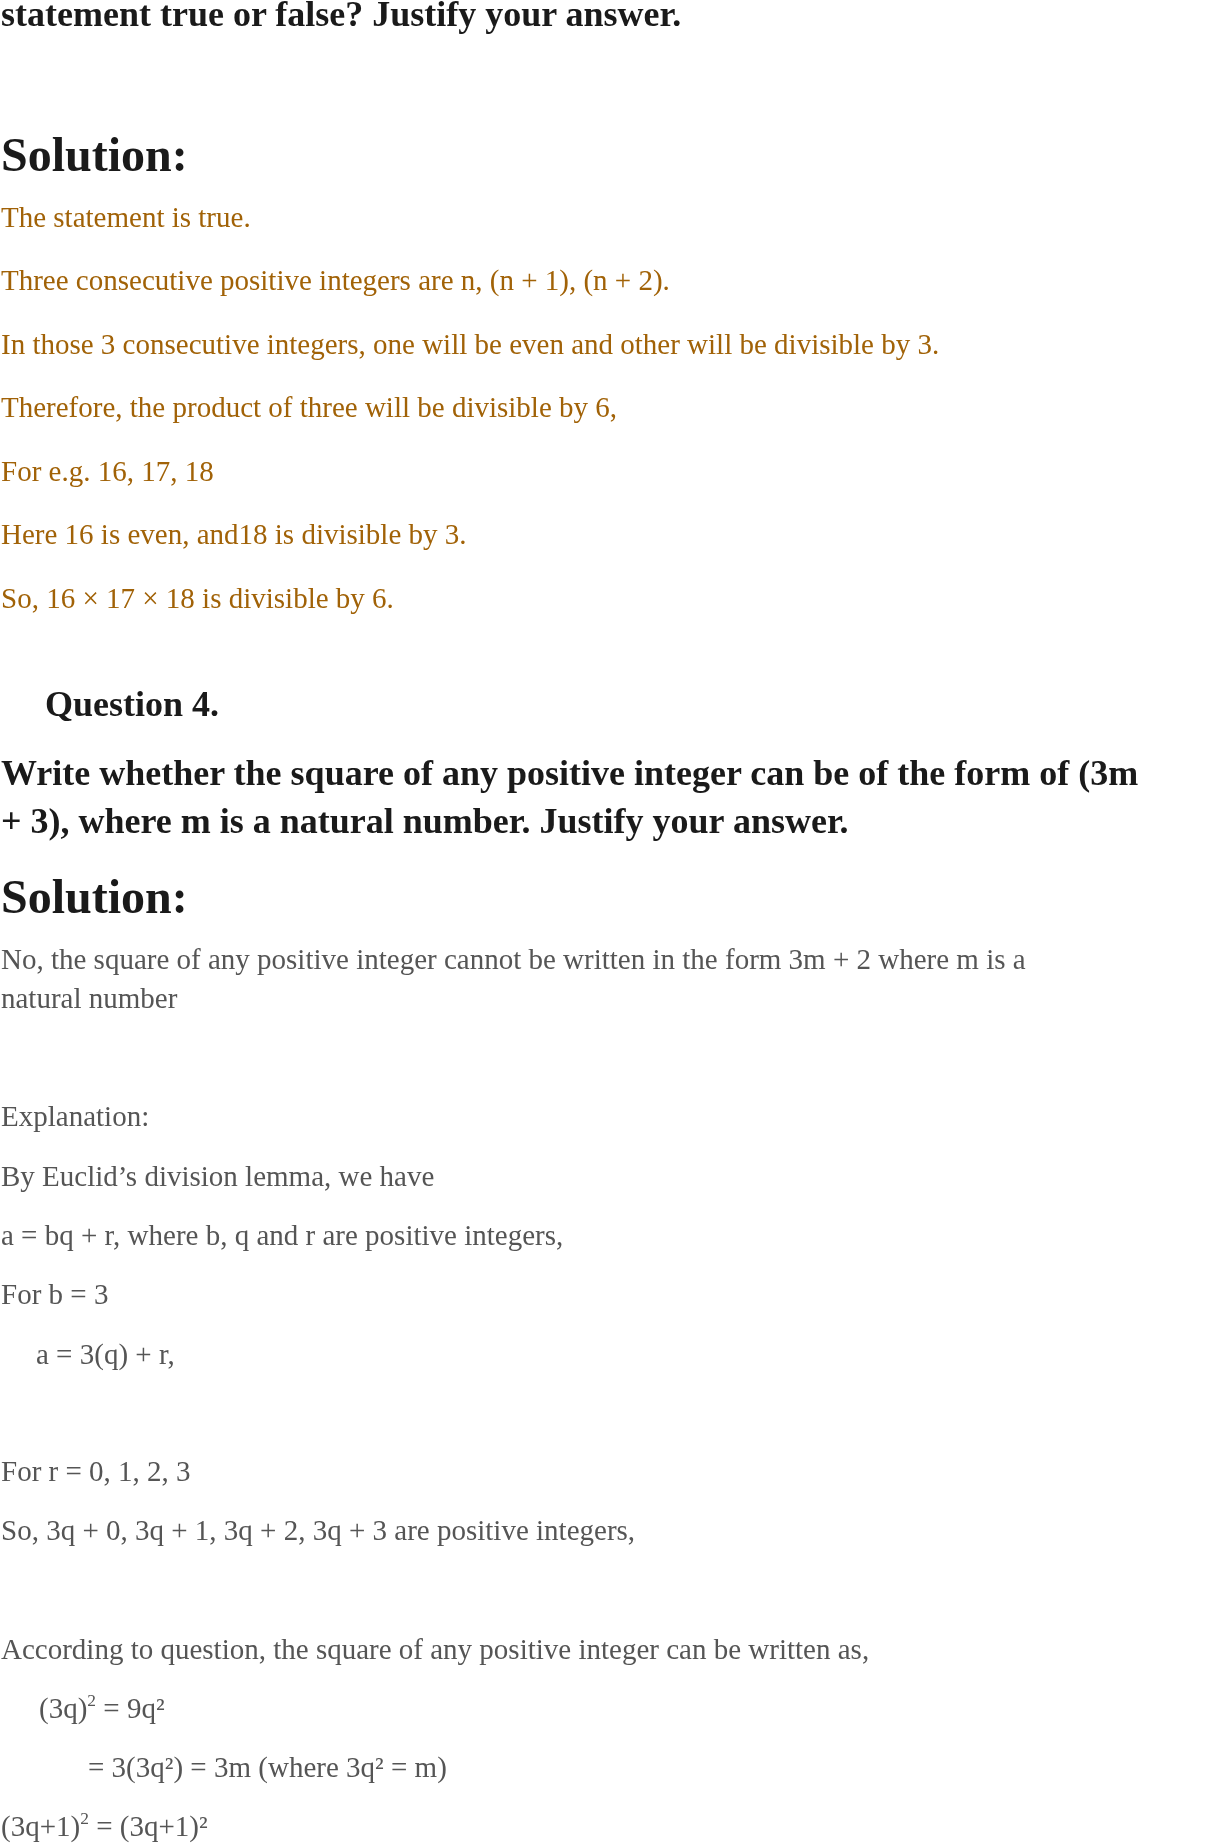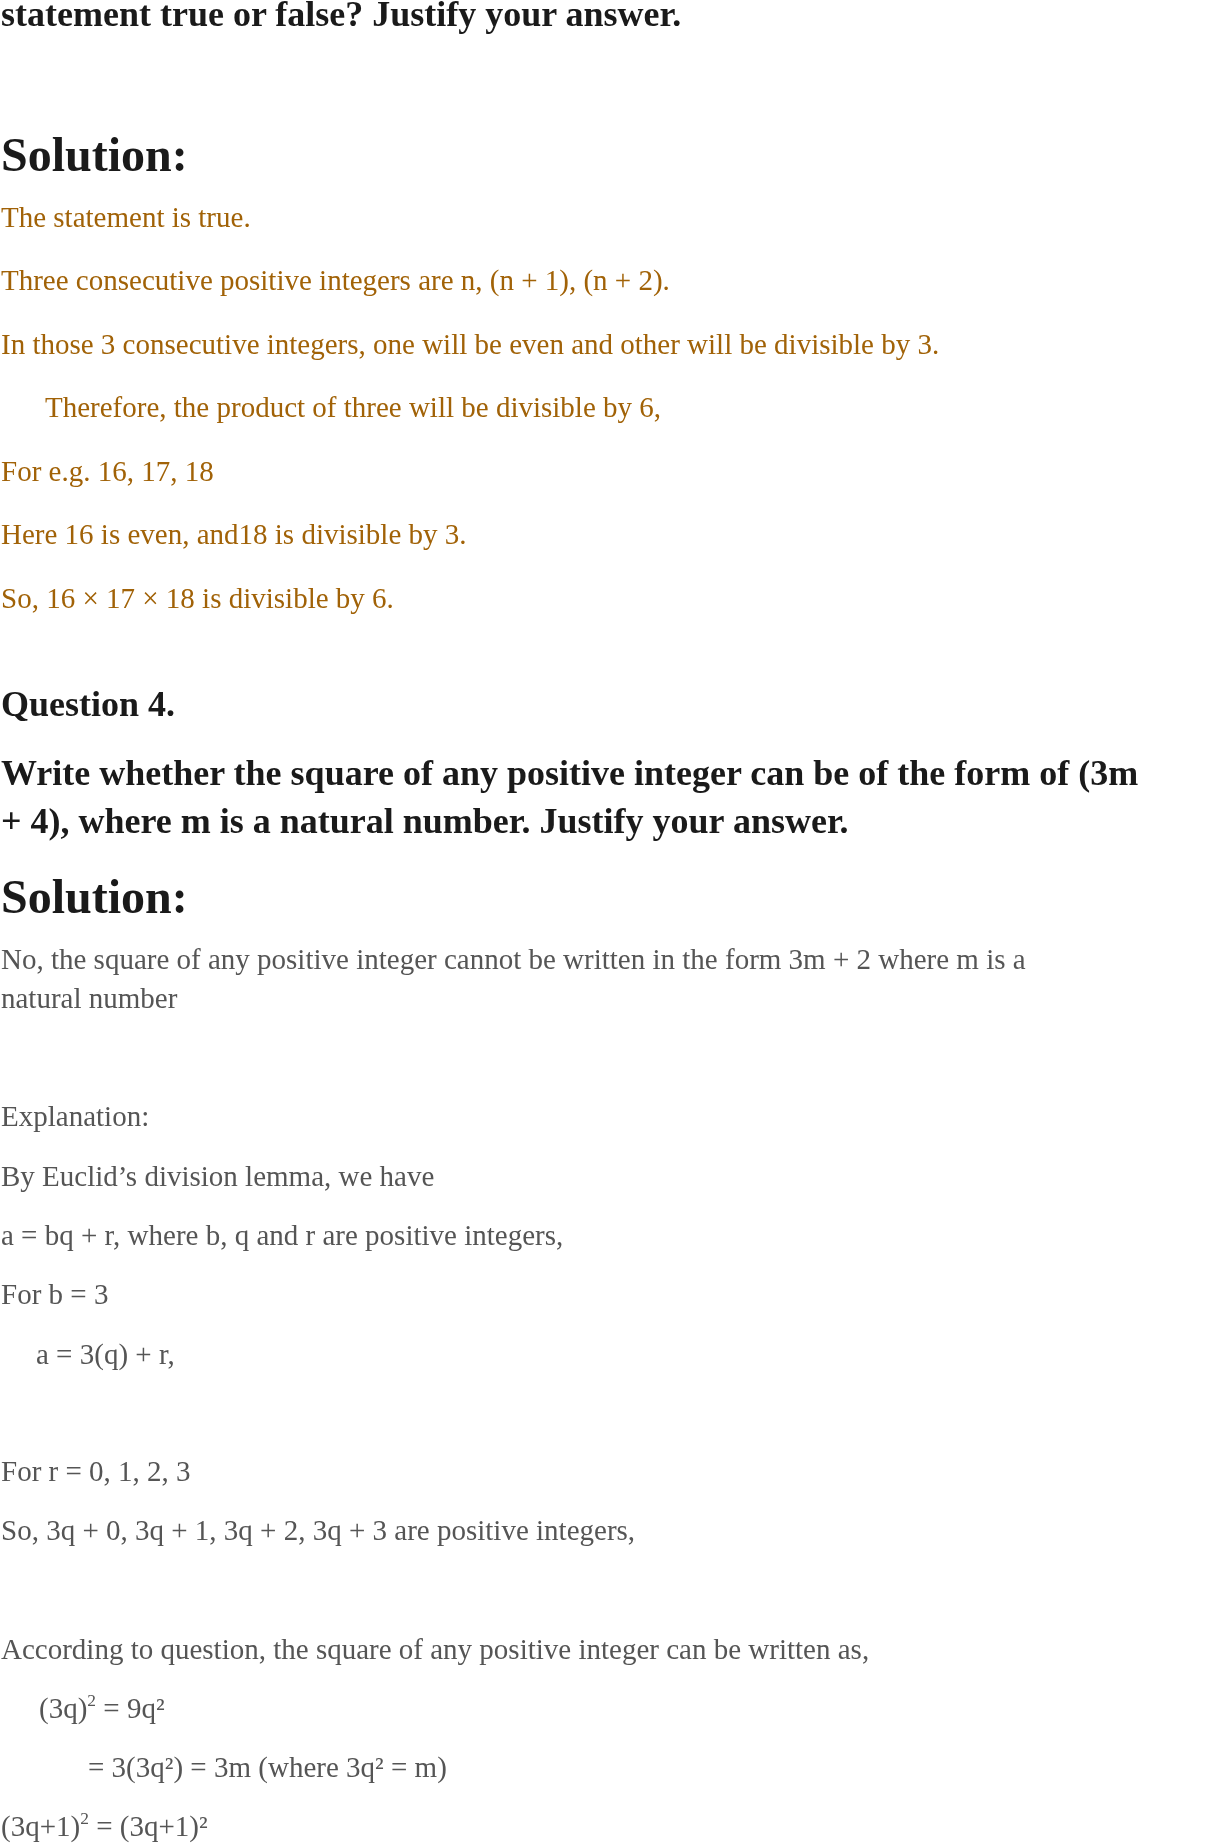--- a/index.html
+++ b/index.html
@@ -1,45 +1,45 @@
 <!DOCTYPE html>
 <html><head>
 <meta charset="utf-8">
 <style>
   html, body { margin: 0; padding: 0; background: #ffffff; }
   body { width: 1230px; height: 1844px; position: relative; overflow: hidden;
          font-family: "Liberation Serif", "DejaVu Serif", serif; color: #1a1a1a; }
   .ln { position: absolute; left: 1px; white-space: nowrap; line-height: 1; }
   .h-bold { font-weight: bold; font-size: 36px; color: #1a1a1a; }
   .h-sol { font-weight: bold; font-size: 48px; color: #1a1a1a; }
-  .h-q { font-weight: normal; font-size: 36px; color: #1a1a1a; font-weight: bold; }
+  .h-q { font-weight: normal; font-size: 36px; color: #1a1a1a; font-weight: bold; padding-left: 44px; }
   .body { font-size: 29px; color: #a16207; }
   .gray { font-size: 29px; color: #555555; }
   sup { font-size: 60%; vertical-align: top; position: relative; top: -2px; }
 </style>
 </head>
 <body>
 
 <div>
 
   <div class="ln h-bold" style="top:-4px;">statement true or false? Justify your answer.</div>
 
   <div class="ln h-sol" style="top:131px;">Solution:</div>
 
   <div class="ln body" style="top:203px;">The statement is true.</div>
   <div class="ln body" style="top:266px;">Three consecutive positive integers are n, (n + 1), (n + 2).</div>
   <div class="ln body" style="top:330px;">In those 3 consecutive integers, one will be even and other will be divisible by 3.</div>
-  <div class="ln body" style="top:393px;padding-left:44px;">Therefore, the product of three will be divisible by 6,</div>
+  <div class="ln body" style="top:393px;">Therefore, the product of three will be divisible by 6,</div>
   <div class="ln body" style="top:457px;">For e.g.  16, 17, 18</div>
   <div class="ln body" style="top:520px;">Here 16 is even, and18 is divisible by 3.</div>
   <div class="ln body" style="top:584px;">So, 16 × 17 × 18 is divisible by 6.</div>
 
   <div class="ln h-q" style="top:686px;">Question 4.</div>
   <div class="ln h-bold" style="top:755px;">Write whether the square of any positive integer can be of the form of (3m</div>
-  <div class="ln h-bold" style="top:803px;">+ 4), where m is a natural number. Justify your answer.</div>
+  <div class="ln h-bold" style="top:803px;">+ 3), where m is a natural number. Justify your answer.</div>
 
   <div class="ln h-sol" style="top:873px;">Solution:</div>
 
   <div class="ln gray" style="top:945px;">No, the square of any positive integer cannot be written in the form 3m + 2 where m is a</div>
   <div class="ln gray" style="top:984px;">natural number</div>
 
   <div class="ln gray" style="top:1102px;">Explanation:</div>
 
   <div class="ln gray" style="top:1162px;">By Euclid’s division lemma, we have</div>
   <div class="ln gray" style="top:1221px;">a = bq + r, where b, q and r are positive integers,</div>

